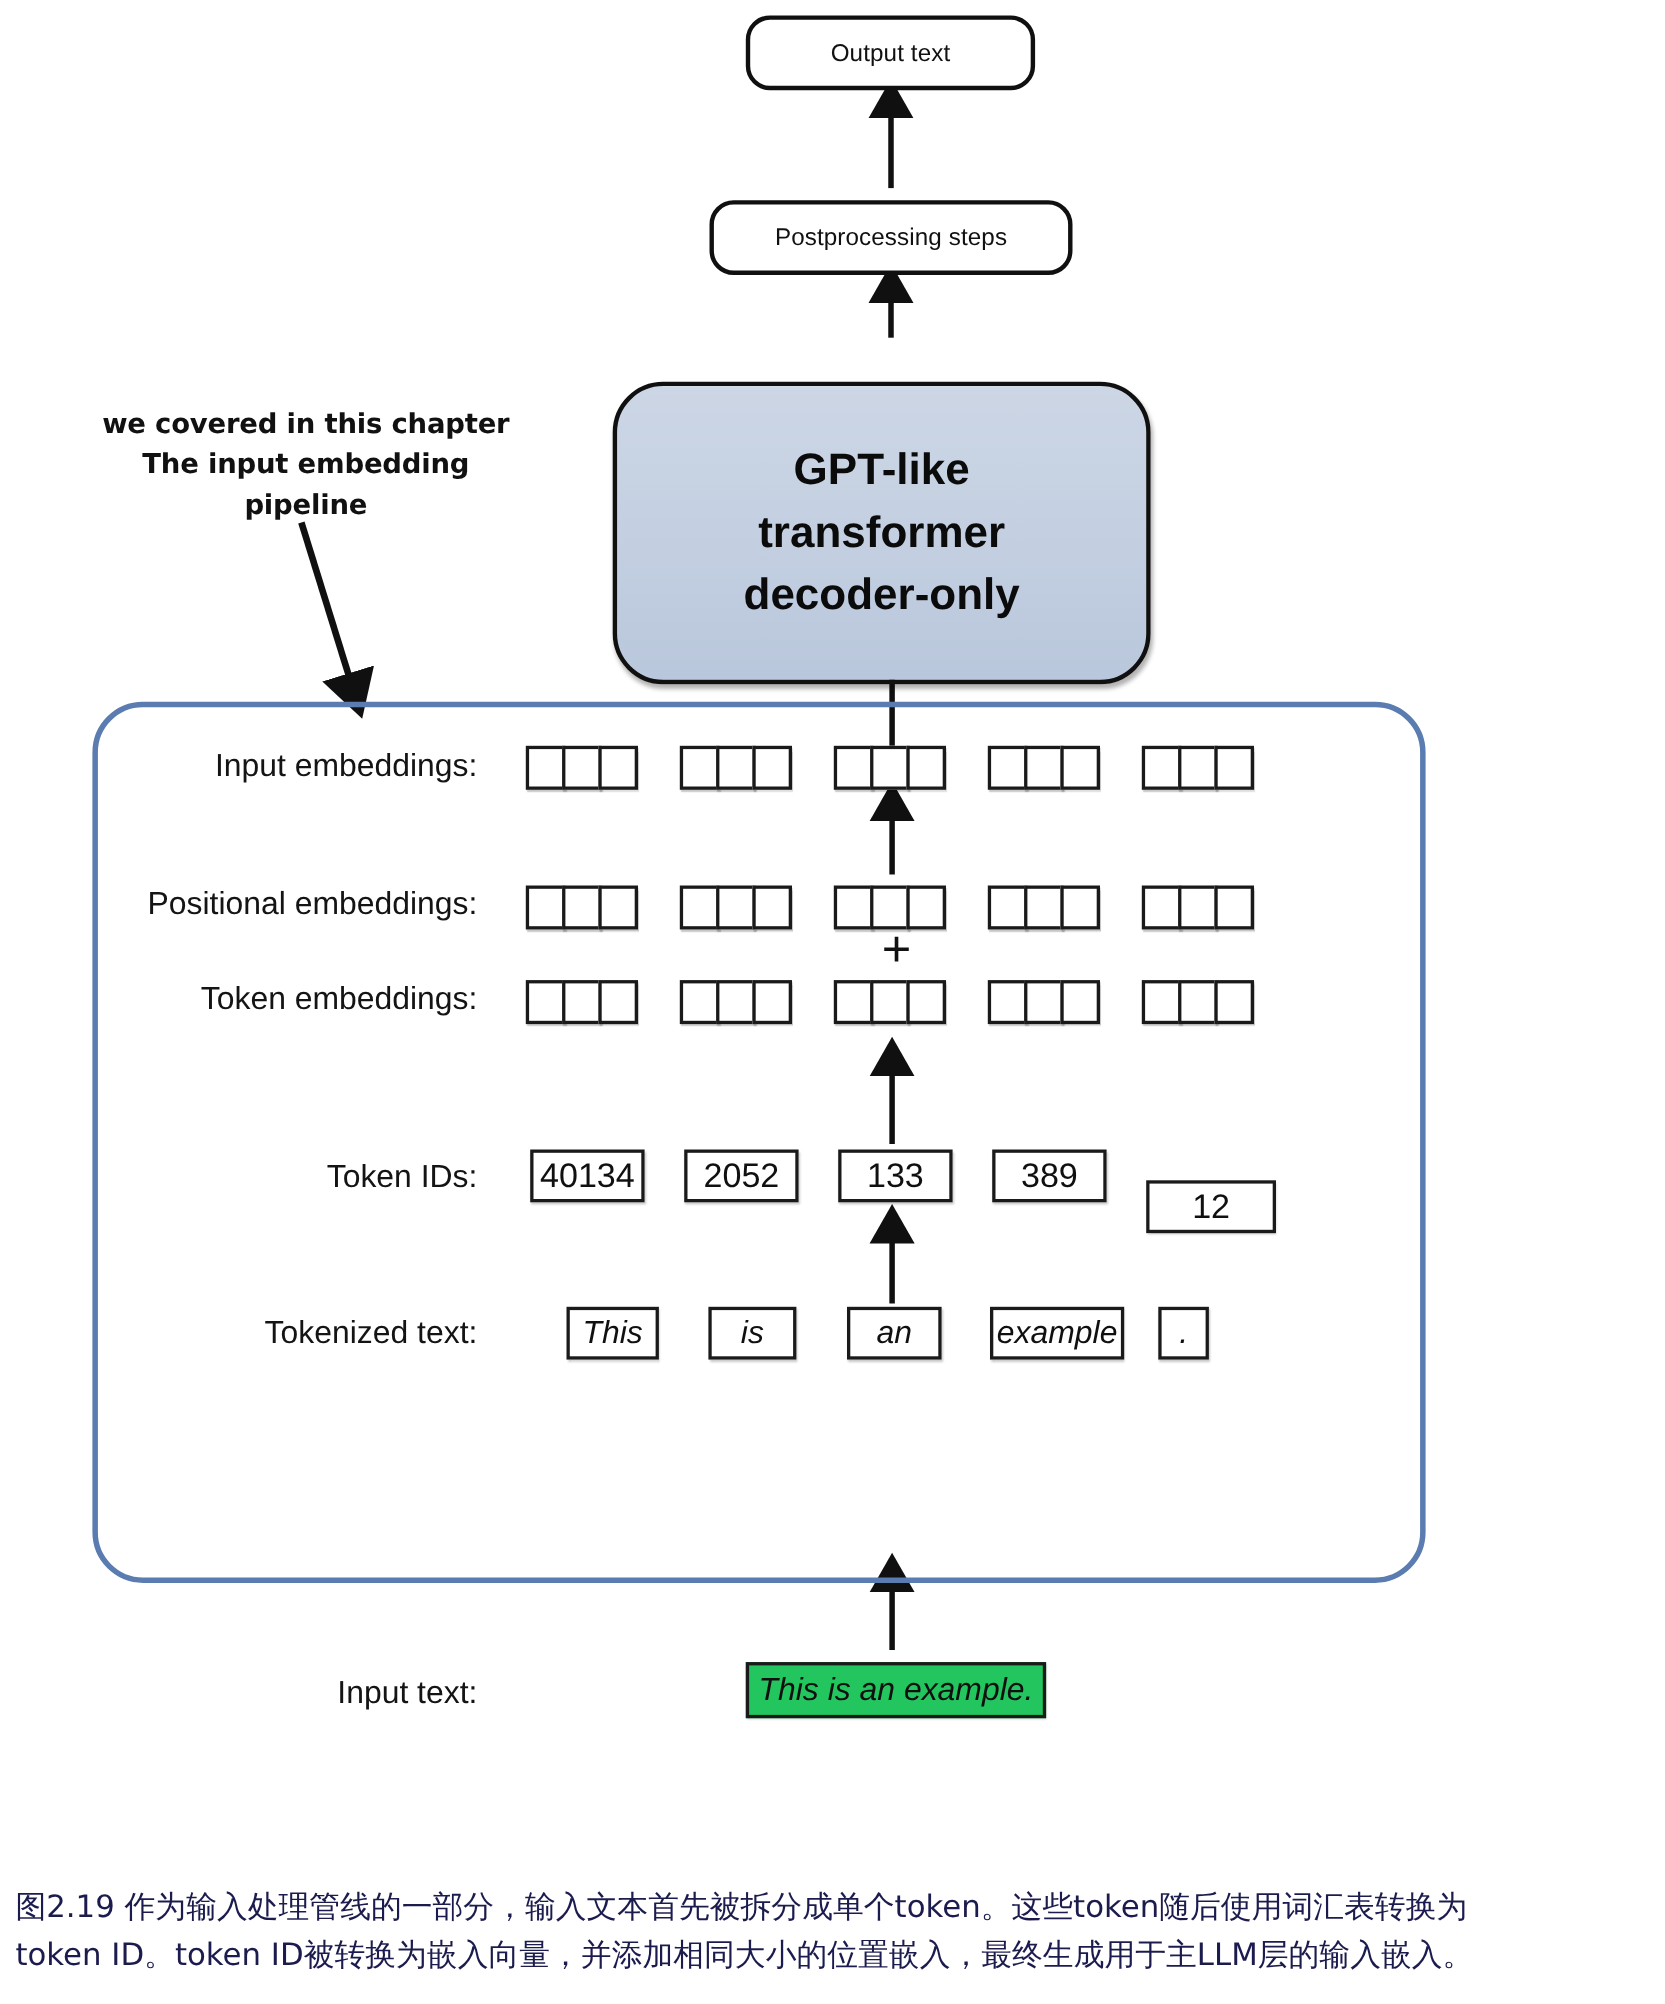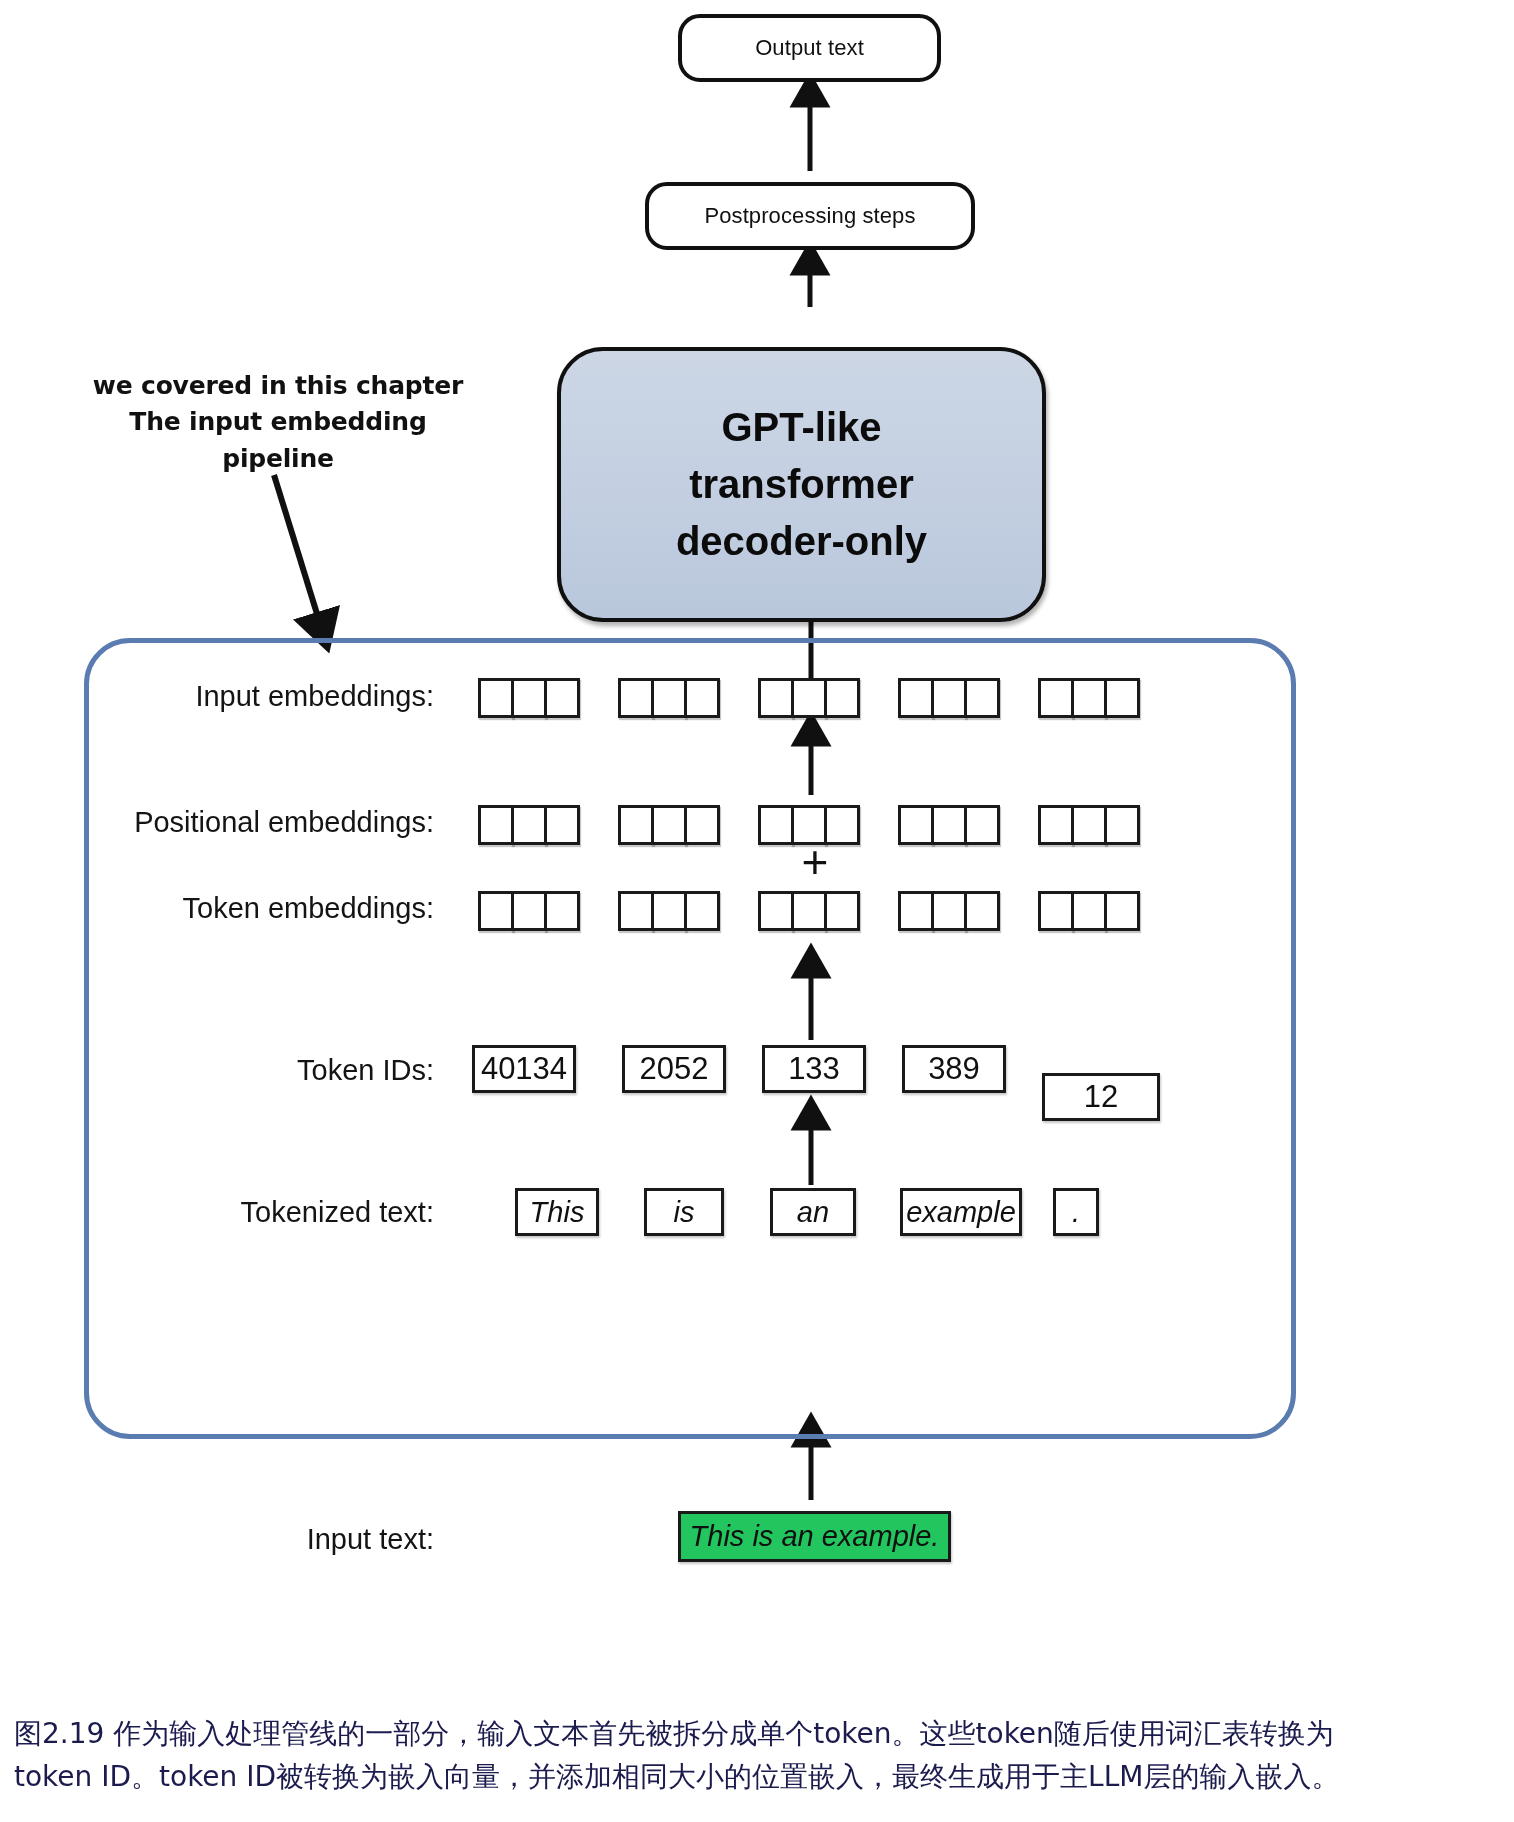--- a/index.html
+++ b/index.html
@@ -303,21 +303,21 @@
     <div class="emb-cell"></div>
   </div>
   <div class="emb-group" style="left:1038px; top:891px;">
     <div class="emb-cell"></div>
     <div class="emb-cell"></div>
     <div class="emb-cell"></div>
   </div>
 
   <div class="row-label" style="left:174px; top:1054px; width:260px;">Token IDs:</div>
 
-  <div class="val-box tokenid-box" style="left:472px; top:1045px; width:104px;">40134</div>
+  <div class="val-box tokenid-box" style="left:482px; top:1045px; width:104px;">40134</div>
   <div class="val-box tokenid-box" style="left:622px; top:1045px; width:104px;">2052</div>
   <div class="val-box tokenid-box" style="left:762px; top:1045px; width:104px;">133</div>
   <div class="val-box tokenid-box" style="left:902px; top:1045px; width:104px;">389</div>
   <div class="val-box tokenid-box" style="left:1042px; top:1045px; width:118px;margin-top:28px;">12</div>
 
   <div class="row-label" style="left:134px; top:1196px; width:300px;">Tokenized text:</div>
 
   <div class="val-box token-box" style="left:515px; top:1188px; width:84px;">This</div>
   <div class="val-box token-box" style="left:644px; top:1188px; width:80px;">is</div>
   <div class="val-box token-box" style="left:770px; top:1188px; width:86px;">an</div>

